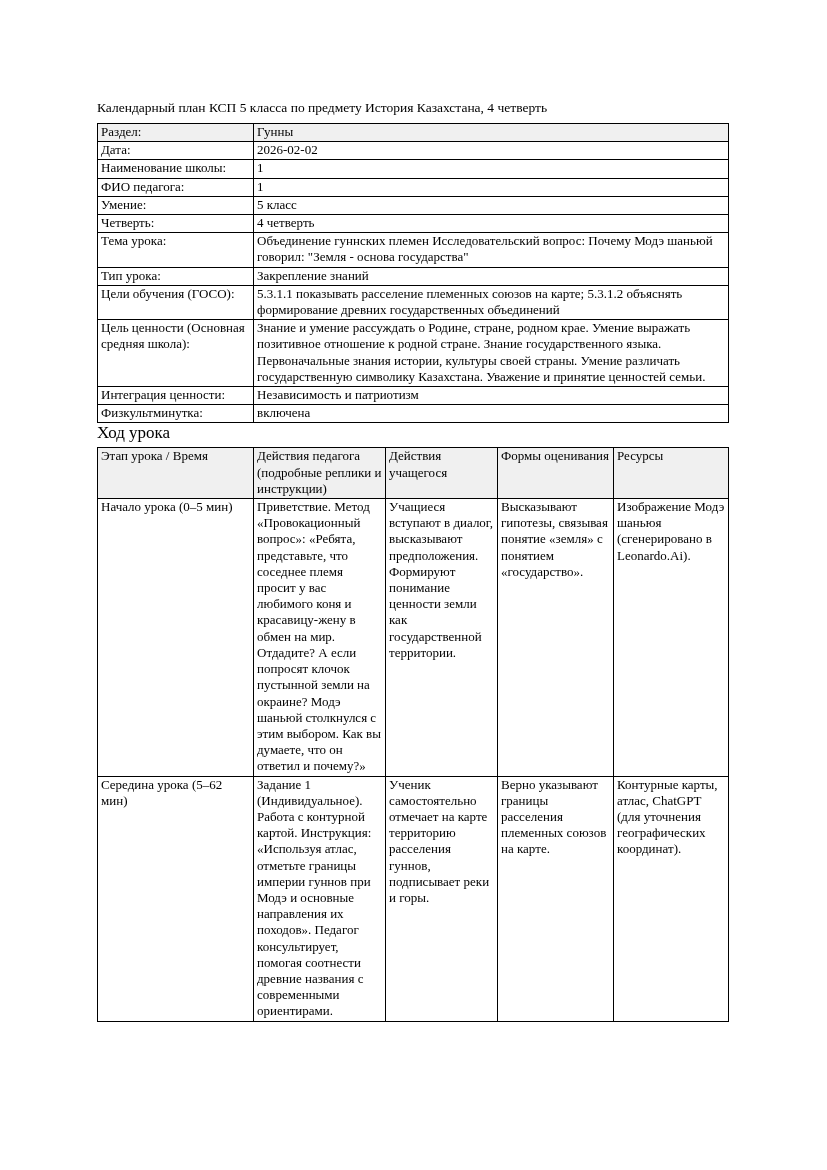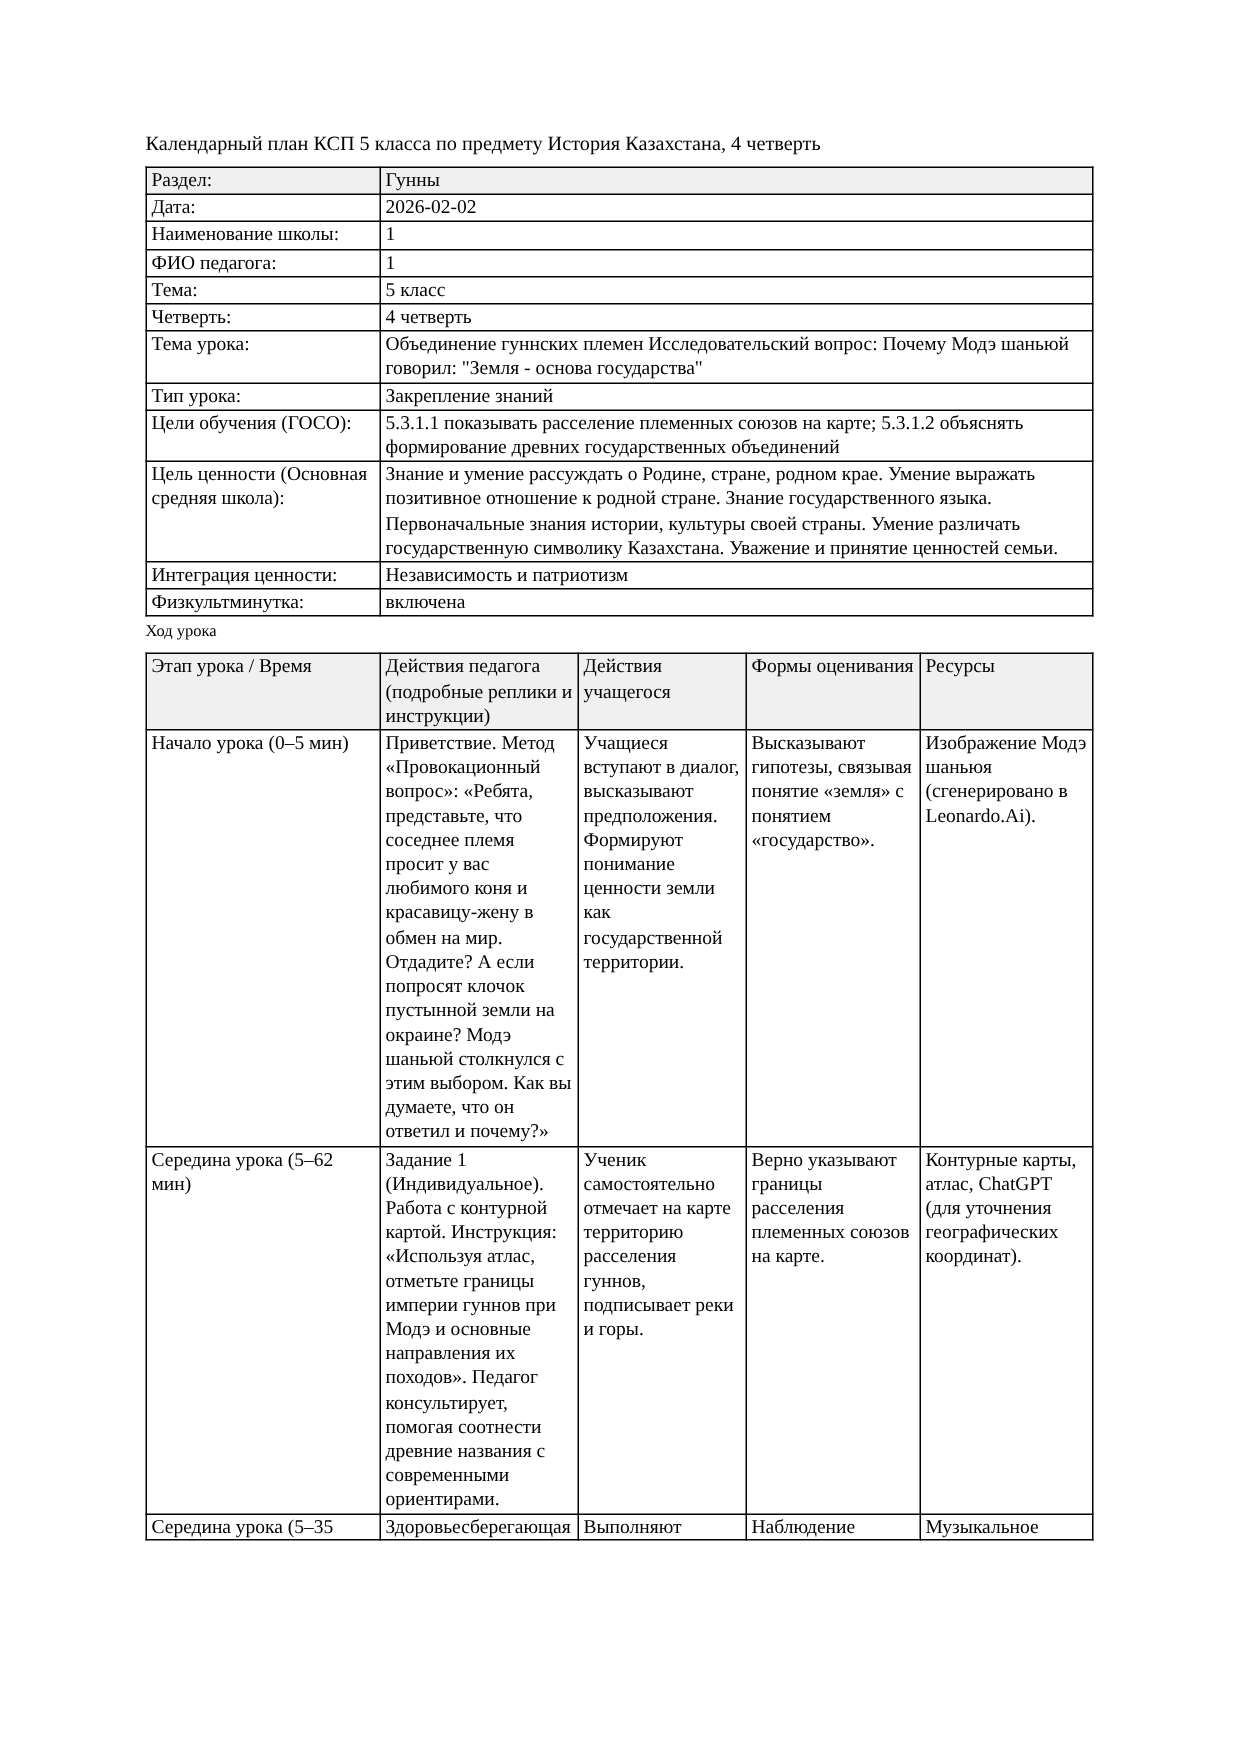--- a/index.html
+++ b/index.html
@@ -5,21 +5,21 @@
   * { box-sizing: border-box; }
   html, body {
     margin: 0; padding: 0;
     width: 827px; height: 1170px;
     background: #ffffff;
     color: #000000;
     font-family: "Liberation Serif", "DejaVu Serif", serif;
   }
   .page {
     position: absolute;
-    left: 97px; top: 88px;
+    left: 97px; top: 100px;
     width: 631px;
   }
   .doc-title {
     margin: 0 0 7px 0;
     font-size: 13.5px;
     line-height: 16px;
     white-space: nowrap;
   }
   table {
     border-collapse: collapse;
@@ -38,21 +38,21 @@
   tr.shaded td { background: #f0f0f0; }
   .col-label   { width: 156px; }
   .col-value   { width: 475px; }
   .col-stage   { width: 156px; }
   .col-teacher { width: 132px; }
   .col-student { width: 112px; }
   .col-assess  { width: 116px; }
   .col-res     { width: 115px; }
   .flow-label {
     margin: 2px 0 6px 0;
-    font-size: 11px;
+    font-size: 17px;
     line-height: 16px;
   }
   tr.clipped td {
     height: 17px;
     white-space: nowrap;
     padding: 0 1px 0 3px;
   }
 </style>
 </head>
 <body>
@@ -77,21 +77,21 @@
       </tr>
       <tr>
         <td>Наименование школы:</td>
         <td>1</td>
       </tr>
       <tr>
         <td>ФИО педагога:</td>
         <td>1</td>
       </tr>
       <tr>
-        <td>Тема:</td>
+        <td>Умение:</td>
         <td>5 класс</td>
       </tr>
       <tr>
         <td>Четверть:</td>
         <td>4 четверть</td>
       </tr>
       <tr>
         <td>Тема урока:</td>
         <td>Объединение гуннских племен Исследовательский вопрос: Почему Модэ шаньюй говорил: "Земля - основа государства"</td>
       </tr>
@@ -143,23 +143,16 @@
         <td>Высказывают гипотезы, связывая понятие «земля» с понятием «государство».</td>
         <td>Изображение Модэ шаньюя (сгенерировано в Leonardo.Ai).</td>
       </tr>
       <tr>
         <td>Середина урока (5–62 мин)</td>
         <td>Задание 1 (Индивидуальное). Работа с контурной картой. Инструкция: «Используя атлас, отметьте границы империи гуннов при Модэ и основные направления их походов». Педагог консультирует, помогая соотнести древние названия с современными ориентирами.</td>
         <td>Ученик самостоятельно отмечает на карте территорию расселения гуннов, подписывает реки и горы.</td>
         <td>Верно указывают границы расселения племенных союзов на карте.</td>
         <td>Контурные карты, атлас, ChatGPT (для уточнения географических координат).</td>
       </tr>
-      <tr class="clipped">
-        <td>Середина урока (5–35</td>
-        <td>Здоровьесберегающая</td>
-        <td>Выполняют</td>
-        <td>Наблюдение</td>
-        <td>Музыкальное</td>
-      </tr>
     </tbody>
   </table>
 
 </div>
 
 </body></html>

